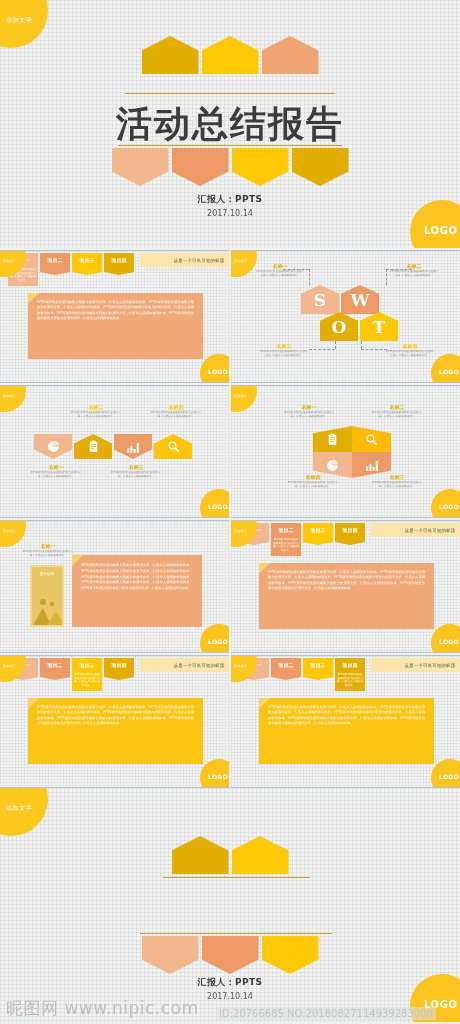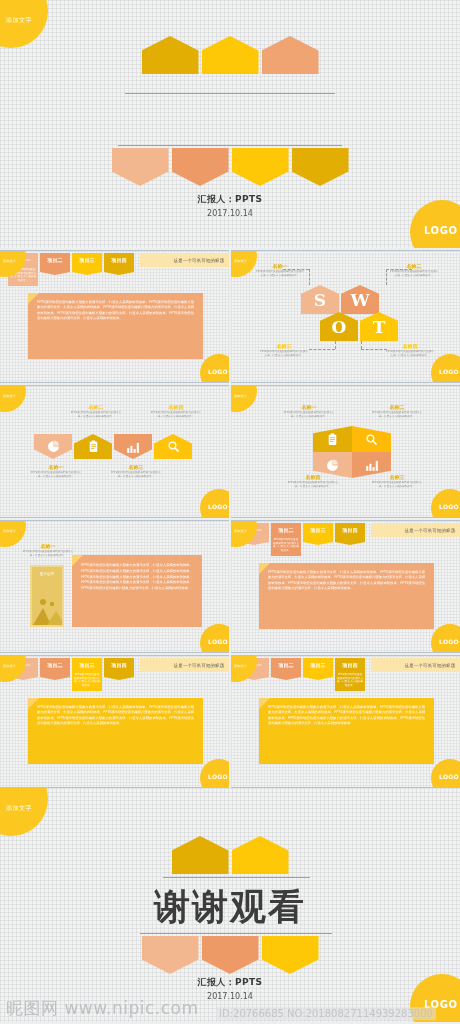--- a/index.html
+++ b/index.html
@@ -155,20 +155,21 @@
     <span>添加文字</span>
   </div>
 
   <div class="cover-shapes-top" style="top:36px;">
     <i class="pent-up" style="background:#e3ae04"></i>
     <i class="pent-up" style="background:#ffc806"></i>
     <i class="pent-up" style="background:#efa472"></i>
   </div>
 
   <div class="cover-rule" style="top:93px; left:125px; right:125px;"></div>
+  <h1 class="cover-title" style="top:100px;">活动总结报告</h1>
   <div class="cover-rule" style="top:145px; left:118px; right:118px;"></div>
 
   <div class="cover-shapes-bot" style="top:148px;">
     <i class="pent-dn" style="background:#f3b78f"></i>
     <i class="pent-dn" style="background:#ed9a66"></i>
     <i class="pent-dn" style="background:#ffc806"></i>
     <i class="pent-dn" style="background:#e3ae04"></i>
   </div>
 
   <div class="cover-meta" style="top:193px;">
@@ -523,21 +524,20 @@
   <div class="corner-badge">
     <span>添加文字</span>
   </div>
 
   <div class="cover-shapes-top" style="top:48px;">
     <i class="pent-up" style="background:#e3ae04"></i>
     <i class="pent-up" style="background:#ffc806"></i>
   </div>
 
   <div class="cover-rule" style="top:89px; left:163px; right:150px;"></div>
-  <h1 class="cover-title" style="top:95px;">谢谢观看</h1>
   <div class="cover-rule" style="top:145px; left:140px; right:128px;"></div>
 
   <div class="cover-shapes-bot" style="top:148px;">
     <i class="pent-dn" style="background:#f3b78f"></i>
     <i class="pent-dn" style="background:#ed9a66"></i>
     <i class="pent-dn" style="background:#ffc806"></i>
   </div>
 
   <div class="cover-meta" style="top:188px;">
     <div class="who">汇报人：PPTS</div>

